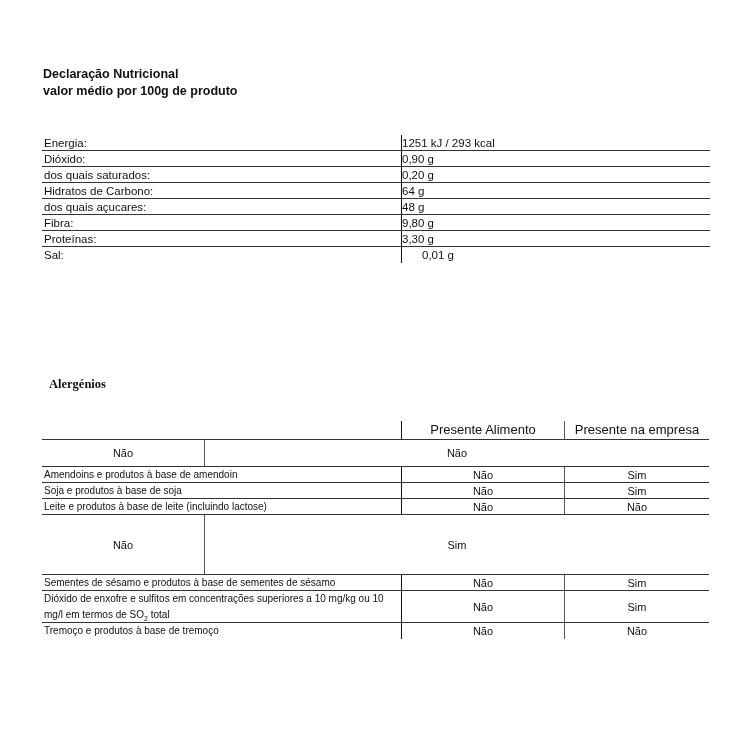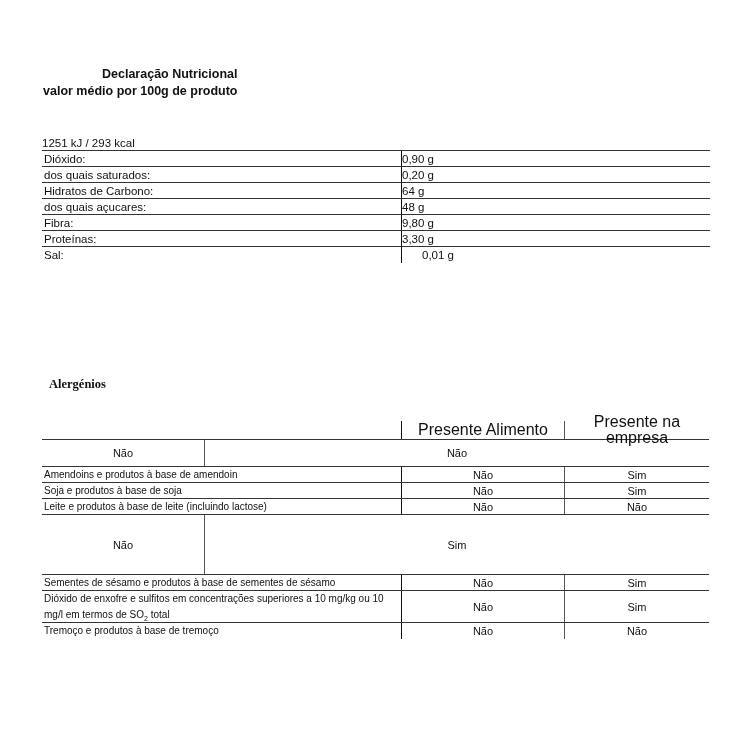--- a/index.html
+++ b/index.html
@@ -3,21 +3,21 @@
   <meta charset="utf-8">
   <style>
     html, body { margin: 0; padding: 0; background: #ffffff; }
     body {
       width: 750px; height: 750px; position: relative; overflow: hidden;
       font-family: "Liberation Sans", "DejaVu Sans", sans-serif;
       color: #111111;
     }
     .title {
       position: absolute; left: 43px; top: 66px;
-      font-size: 12.5px; font-weight: bold; line-height: 17px; text-align: right;
+      font-size: 12.5px; font-weight: bold; line-height: 17px;
     }
     
     .nut {
       position: absolute; left: 42px; top: 135px; width: 668px;
       font-size: 11.5px;
     }
     .nut-row {
       display: flex; height: 16px; box-sizing: border-box;
       border-bottom: 1.5px solid #333;
     }
@@ -54,40 +54,41 @@
       border-right: 1px solid #555; line-height: 16px;
       display: flex; align-items: center; justify-content: center;
       font-size: 11px;
     }
     .al-c3 {
       flex: 1; text-align: center; line-height: 16px;
       display: flex; align-items: center; justify-content: center;
       font-size: 11px;
     }
     .al-head { height: 19px; }
-    .al-head .al-c2, .al-head .al-c3 { font-size: 16px; }
+    .al-head .al-c2, .al-head .al-c3 { font-size: 13px; }
     .al-head .al-c1 { border-right: 1.5px solid #111; }
     .h27 { height: 27px; }
     .h16 { height: 16px; }
     .h60 { height: 60px; }
     .h32 { height: 32px; }
     .multiline { line-height: 16px; display: block; padding-top: 0px; }
     .multiline3 { line-height: 17px; display: block; padding-top: 6px; }
     .al-c1.multiline, .al-c1.multiline3 { display: block; }
   </style>
 </head>
 <body>
 
 <div class="title">
   <div>Declaração Nutricional</div>
   <div>valor médio por 100g de produto</div>
 </div>
 
 <div class="nut">
   <div class="nut-row">
+    <div class="nut-label">Energia:</div>
     <div class="nut-value">1251 kJ / 293 kcal</div>
   </div>
   <div class="nut-row">
     <div class="nut-label">Dióxido:</div>
     <div class="nut-value">0,90 g</div>
   </div>
   <div class="nut-row">
     <div class="nut-label">dos quais saturados:</div>
     <div class="nut-value">0,20 g</div>
   </div>

